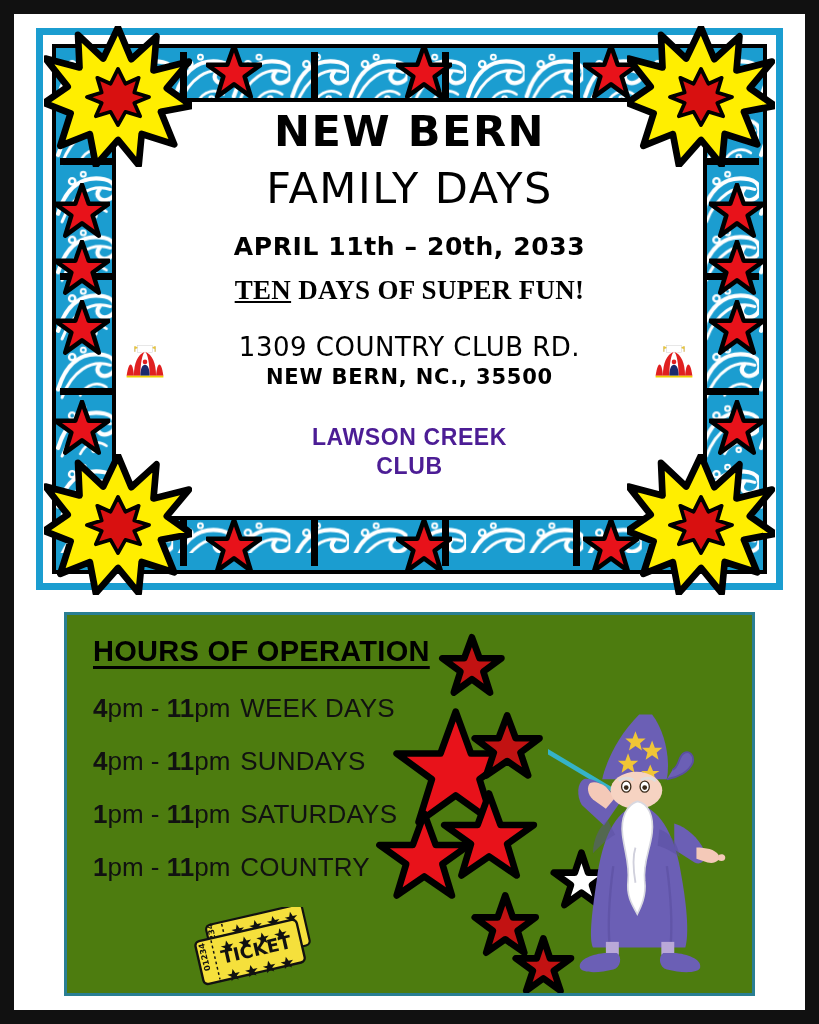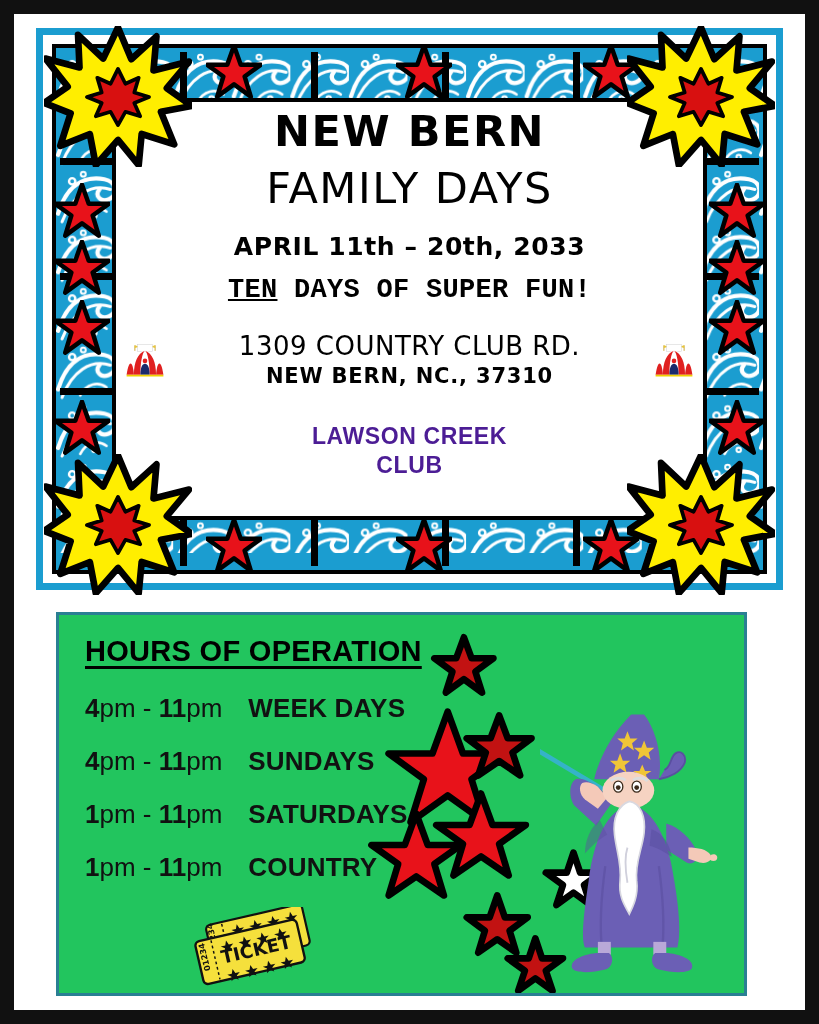--- a/index.html
+++ b/index.html
@@ -84,21 +84,21 @@
     font-family:"DejaVu Sans", sans-serif;
     font-size:43px;font-weight:400;letter-spacing:1.5px;
     color:#000;line-height:1.0;margin:0 0 22px 0;
   }
   .t3{
     font-family:"DejaVu Sans", sans-serif;
     font-size:25px;font-weight:700;letter-spacing:0.6px;
     color:#000;margin:0 0 14px 0;
   }
   .t4{
-    font-family:Liberation Mono, monospace;
+    font-family:Liberation Serif, serif;
     font-size:27px;font-weight:700;letter-spacing:0.3px;
     color:#000;margin:0 0 12px 0;
   }
   .t4 .u{text-decoration:underline;text-underline-offset:2px;}
   .addr-row{
     position:relative;width:100%;
     display:flex;align-items:center;justify-content:center;
     margin-top:14px;
   }
   .addr-lines{display:flex;flex-direction:column;align-items:center;}
@@ -119,23 +119,23 @@
     font-family:"Liberation Sans", sans-serif;
     font-size:23px;font-weight:700;letter-spacing:0.6px;color:#4c1d95;
     line-height:1.25;
   }
   .tent{position:absolute;width:46px;height:46px;}
   .tent.left{left:26px;}
   .tent.right{right:26px;}
 
   
   .bottom-panel{
-    position:absolute;left:42px;top:598px;width:calc(100% - 100px);height:384px;
+    position:absolute;left:50px;top:598px;width:calc(100% - 100px);height:384px;
     border:3px solid #2a7f93;
-    background:#22c55e;
+    background:#4d7c0f;
     box-sizing:border-box;
   }
   .hours-title{
     position:absolute;left:26px;top:20px;
     font-family:"Liberation Sans", sans-serif;
     font-size:29px;font-weight:700;color:#000;
     letter-spacing:0.3px;
     text-decoration:underline;
     text-underline-offset:5px;
     text-decoration-thickness:3px;
@@ -144,21 +144,21 @@
     position:absolute;left:26px;top:78px;
     display:flex;flex-direction:column;gap:22px;
   }
   .hrow{
     font-family:"Liberation Sans", sans-serif;
     font-size:26px;color:#111;white-space:nowrap;
   }
   .hrow .num{font-weight:700;}
   .hrow .mer{font-weight:400;}
   .hrow .dash{font-weight:400;}
-  .hrow .day{font-weight:700;margin-left:26px;letter-spacing:0.2px;}
+  .hrow .day{font-weight:400;margin-left:10px;letter-spacing:0.2px;}
 
   .ticket{position:absolute;left:170px;top:893px;width:150px;height:82px;z-index:8;}
   .wizard{position:absolute;right:18px;bottom:16px;width:186px;height:268px;}
   .starfield{position:absolute;left:0;top:0;width:100%;height:100%;pointer-events:none;}
 </style>
 </head>
 <body>
 
 <div class="poster">
   <div class="paper">
@@ -323,21 +323,21 @@
               <path d="M50,30 C56,34 60,56 60,82 L74,82 C74,54 66,36 50,30 Z" fill="#e02020"></path>
               <path d="M26,82 C24,56 16,44 10,82 Z" fill="#e02020"></path>
               <path d="M74,82 C76,56 84,44 90,82 Z" fill="#e02020"></path>
               <path d="M40,82 C40,66 44,58 50,58 C56,58 60,66 60,82 Z" fill="#1a2a6c"></path>
               <circle cx="50" cy="52" r="5" fill="#e02020"></circle>
               <path d="M10,82 L90,82 L90,86 L10,86 Z" fill="#f0d000"></path>
             </svg>
           </div>
           <div class="addr-lines">
             <div class="addr1">1309 COUNTRY CLUB RD.</div>
-            <div class="addr2">NEW BERN, NC., 37310</div>
+            <div class="addr2">NEW BERN, NC., 35500</div>
           </div>
           <div class="tent right">
             <svg viewBox="0 0 100 100">
               <line x1="28" y1="18" x2="28" y2="30" stroke="#c9a227" stroke-width="2"></line>
               <line x1="72" y1="18" x2="72" y2="30" stroke="#c9a227" stroke-width="2"></line>
               <polygon points="28,18 38,21 28,24" fill="#e8c63a"></polygon>
               <polygon points="72,18 62,21 72,24" fill="#e8c63a"></polygon>
               <rect x="34" y="16" width="32" height="16" fill="#ffffff" stroke="#cccccc" stroke-width="1"></rect>
               <path d="M50,30 C28,34 12,52 10,82 L90,82 C88,52 72,34 50,30 Z" fill="#ffffff"></path>
               <path d="M50,30 C44,34 40,56 40,82 L26,82 C26,54 34,36 50,30 Z" fill="#e02020"></path>

